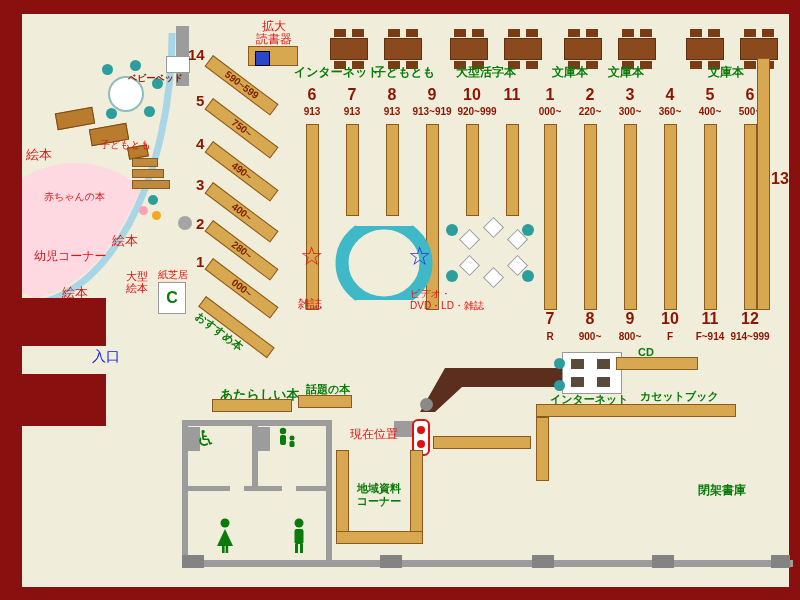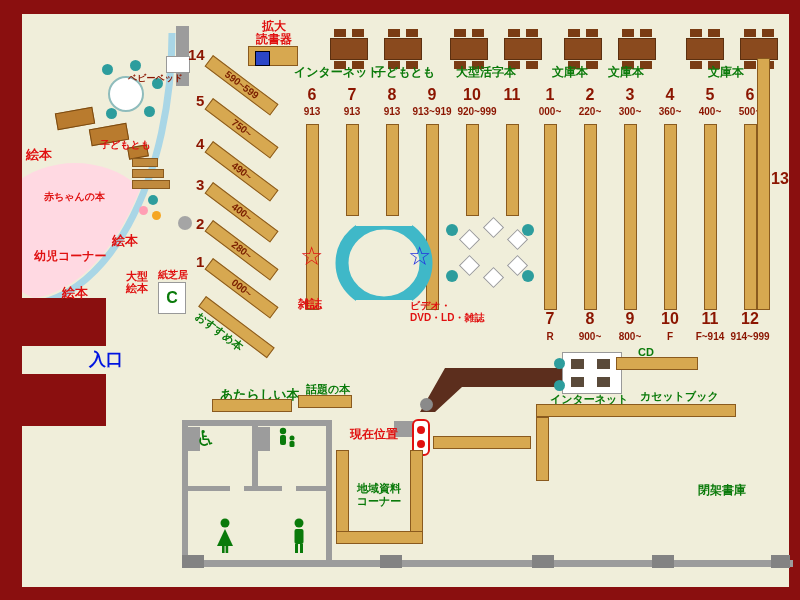--- a/index.html
+++ b/index.html
@@ -11,21 +11,21 @@
   .abs{position:absolute;}
   .maroon{background:#8a0f0f;}
   .wall{background:#9c9c9c;}
   .pillar{background:#838383;}
   .shelf{background:#d7a850;border:1px solid #8a5a1e;box-sizing:border-box;}
   .tblc{position:absolute;width:38px;height:40px;}
   .tbl{position:absolute;left:0;top:9px;width:38px;height:22px;background:#8a4a1e;border:1px solid #5c3010;box-sizing:border-box;}
   .chair{position:absolute;width:12px;height:8px;background:#7a3c14;}
   .dot{position:absolute;border-radius:50%;background:#2d9d9d;}
   .gtxt{color:#0a7a0a;font-weight:bold;white-space:nowrap;}
-  .rtxt{color:#e01010;font-weight:bold;white-space:nowrap;}
+  .rtxt{color:#e01010;font-weight:normal;white-space:nowrap;}
   .drtxt{color:#8b1500;font-weight:bold;white-space:nowrap;}
   .num{font-size:16px;width:26px;text-align:center;}
   .rng{font-size:10px;width:56px;text-align:center;}
   .diag{position:absolute;transform:rotate(37deg);transform-origin:left top;}
   .diag .bar{width:82px;height:14px;background:#d7a850;border:1px solid #8a5a1e;box-sizing:border-box;
     font-size:10px;color:#7b2000;font-weight:bold;text-align:center;line-height:12px;}
   .diamond{position:absolute;width:15px;height:15px;background:#fff;border:1px solid #999;transform:rotate(45deg);box-sizing:border-box;}
   .bench{position:absolute;background:#b97b2e;border:1px solid #7a4a12;transform:rotate(-10deg);box-sizing:border-box;}
   .step{position:absolute;background:#c08a3e;border:1px solid #8a5a1e;box-sizing:border-box;}
   .star{position:absolute;font-size:26px;font-weight:bold;line-height:26px;}
@@ -44,21 +44,21 @@
     <ellipse cx="53" cy="221" rx="86" ry="72" fill="#ffd9e2" clip-path="url(#kidsclip)"></ellipse>
     <path d="M 150 19 A 150 272 0 0 1 0 291" stroke="#a9d6e6" stroke-width="7" fill="none"></path>
   </svg>
 
   <div class="abs maroon" style="left:0;top:0;width:22px;height:600px"></div>
   <div class="abs maroon" style="left:0;top:0;width:800px;height:14px"></div>
   <div class="abs maroon" style="left:789px;top:0;width:11px;height:600px"></div>
   <div class="abs maroon" style="left:0;top:587px;width:800px;height:13px"></div>
   <div class="abs maroon" style="left:22px;top:298px;width:84px;height:48px"></div>
   <div class="abs maroon" style="left:22px;top:374px;width:84px;height:52px"></div>
-  <div class="abs rtxt" style="left:78px;top:348px;width:56px;text-align:center;font-size:17px;color:#0014e0">入口</div>
+  <div class="abs rtxt" style="left:78px;top:348px;width:56px;text-align:center;font-size:14px;color:#0014e0">入口</div>
 
   <div class="abs wall" style="left:176px;top:26px;width:13px;height:60px"></div>
 
   <div class="abs" style="left:108px;top:76px;width:36px;height:36px;border-radius:50%;background:#fff;border:2px solid #8fbcbc;box-sizing:border-box"></div>
   <div class="dot" style="left:102px;top:64px;width:11px;height:11px"></div>
   <div class="dot" style="left:130px;top:60px;width:11px;height:11px"></div>
   <div class="dot" style="left:152px;top:78px;width:11px;height:11px"></div>
   <div class="dot" style="left:144px;top:106px;width:11px;height:11px"></div>
   <div class="dot" style="left:106px;top:108px;width:11px;height:11px"></div>
   <div class="bench" style="left:56px;top:110px;width:38px;height:17px"></div>
@@ -218,21 +218,21 @@
   <div class="abs drtxt rng" style="left:722px;top:331px">914~999</div>
 
   <svg class="abs" style="left:332px;top:216px" width="104" height="100">
     <ellipse cx="52" cy="47" rx="42" ry="40" fill="none" stroke="#3fb8c8" stroke-width="13"></ellipse>
     <rect x="24" y="-4" width="56" height="14" fill="#f0eeda"></rect>
     <rect x="24" y="84" width="56" height="16" fill="#f0eeda"></rect>
   </svg>
   <div class="star" style="left:300px;top:243px;color:#e01010">☆</div>
   <div class="star" style="left:408px;top:243px;color:#2230e0">☆</div>
   <div class="abs rtxt" style="left:298px;top:296px;font-size:12px">雑誌</div>
-  <div class="abs rtxt" style="left:410px;top:300px;font-size:10px;line-height:12px">
+  <div class="abs rtxt" style="left:410px;top:288px;font-size:10px;line-height:12px">
     <div>ビデオ・</div>
     <div>DVD・LD・雑誌</div>
   </div>
 
   <div class="diamond" style="left:462px;top:232px"></div>
   <div class="diamond" style="left:486px;top:220px"></div>
   <div class="diamond" style="left:510px;top:232px"></div>
   <div class="diamond" style="left:462px;top:258px"></div>
   <div class="diamond" style="left:486px;top:270px"></div>
   <div class="diamond" style="left:510px;top:258px"></div>

